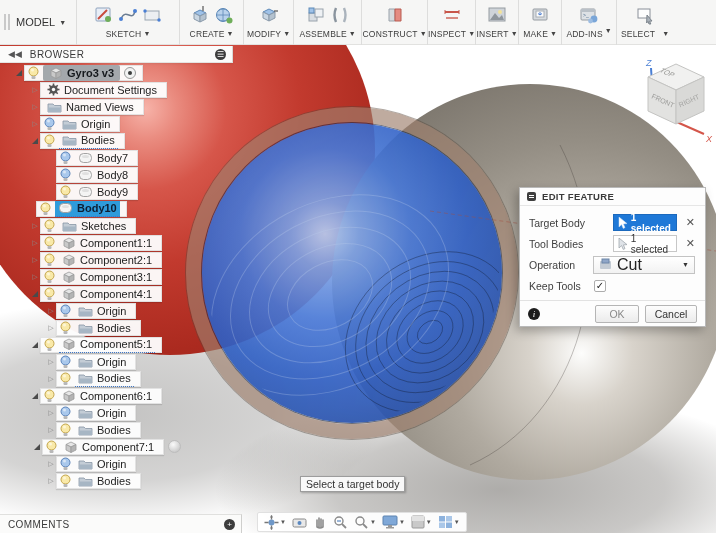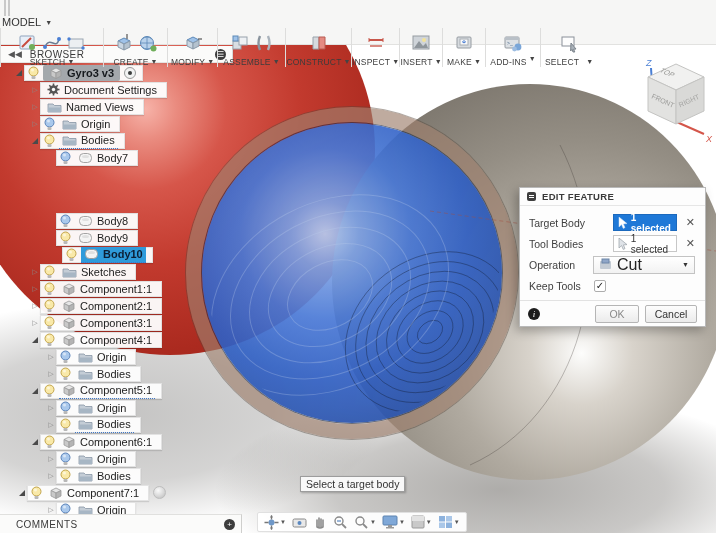--- a/index.html
+++ b/index.html
@@ -1,21 +1,21 @@
 <!DOCTYPE html>
 <html><head>
 <meta charset="utf-8">
 <style>
   * { margin:0; padding:0; box-sizing:border-box; }
   html,body { width:716px; height:533px; overflow:hidden; }
   body { font-family:"Liberation Sans", sans-serif; background:#fff; position:relative; }
   #stage { position:absolute; inset:0; width:716px; height:533px; background:#fff; overflow:hidden; }
 
   
-  .toolbar { position:absolute; left:0; top:0; width:716px; height:45px; background:#f6f6f5; border-bottom:1px solid #e2e2e0; display:flex; align-items:stretch; z-index:40;flex-direction:column; }
+  .toolbar { position:absolute; left:0; top:0; width:716px; height:45px; background:#f6f6f5; border-bottom:1px solid #e2e2e0; display:flex; align-items:stretch; z-index:40; }
   .grip { width:14px; display:flex; align-items:center; justify-content:center; color:#bbb; }
   .grip span { display:inline-block; width:2px; height:16px; background:#c9c9c9; margin:0 1px; }
   .model-btn { display:flex; align-items:center; gap:4px; padding:0 10px 0 2px; font-size:11px; color:#333; cursor:default; }
   .caret { font-size:7px; color:#444; }
   .tgroups { display:flex; height:45px; }
   .tgroup { border-left:1px solid #dddddc; display:flex; flex-direction:column; align-items:center; justify-content:flex-start; padding-top:3px; }
   .ticons { display:flex; align-items:center; justify-content:center; gap:4px; height:24px; }
   .ticons svg { display:block; }
   .tlabel { font-size:8.5px; color:#3c3c3c; letter-spacing:.2px; margin-top:2px; white-space:nowrap; }
 
@@ -100,21 +100,21 @@
       line-height:12px; text-align:center; flex:none; }
   .dlg-footer .spacer { flex:1; }
   .btn { height:18px; border:1px solid #b5b5b5; background:linear-gradient(#fdfdfd,#ebebeb); border-radius:2px;
       font-size:10.5px; color:#4a4a4a; display:flex; align-items:center; justify-content:center; }
   .btn.ok { width:44px; color:#8a8a8a; }
   .btn.cancel { width:52px; color:#333; }
 
   
   .comments { position:absolute; left:0; top:514px; width:242px; height:19px; background:#fbfbfa; border-top:1px solid #e0e0de; border-right:1px solid #cfcfcd;
       display:flex; align-items:center; z-index:35; }
-  .comments .ctitle { font-size:10px; color:#3a3a3a; letter-spacing:.4px; margin-left:16px; flex:1; }
+  .comments .ctitle { font-size:10px; color:#3a3a3a; letter-spacing:.4px; margin-left:8px; flex:1; }
 </style>
 </head>
 <body>
 
 <div id="stage">
 
   <div class="viewport">
     <div class="vp-abs shadow1"></div>
     <div class="vp-abs shadow2"></div>
     <div class="vp-abs sphere-red"></div>
@@ -566,21 +566,21 @@
             <span class="node-ico">
               <svg width="15" height="12">
                 <rect x="1.5" y="1.5" width="12" height="9" rx="4" fill="#f4f4f4" stroke="#9a9a9a" stroke-width=".9"></rect>
                 <ellipse cx="7.5" cy="4.5" rx="3.5" ry="1.6" fill="#e0e0e0"></ellipse>
               </svg>
             </span>
             <span class="tlabel2">Body7</span>
           </span>
         </span>
       </div>
-      <div class="trow" style="padding-left: 46px; margin-top: 46px;">
+      <div class="trow" style="padding-left: 46px;">
         <span class="arrow-slot"></span>
         <span class="chip">
           <span class="node-ico bulb">
             <svg width="11" height="14">
               <circle cx="5.5" cy="5.5" r="4.5" fill="#a9c8ec" stroke="#5a82b8"></circle>
               <circle cx="4.5" cy="4" r="1.5" fill="#d8e6f6"></circle>
               <rect x="3.5" y="10" width="4" height="3" rx="1" fill="#b8b8b8"></rect>
             </svg>
           </span>
           <span class="lblwrap">
@@ -608,21 +608,21 @@
             <span class="node-ico">
               <svg width="15" height="12">
                 <rect x="1.5" y="1.5" width="12" height="9" rx="4" fill="#f4f4f4" stroke="#9a9a9a" stroke-width=".9"></rect>
                 <ellipse cx="7.5" cy="4.5" rx="3.5" ry="1.6" fill="#e0e0e0"></ellipse>
               </svg>
             </span>
             <span class="tlabel2">Body9</span>
           </span>
         </span>
       </div>
-      <div class="trow" style="padding-left: 52px;">
+      <div class="trow" style="padding-left: 26px;">
         <span class="arrow-slot"></span>
         <span class="chip">
           <span class="node-ico bulb">
             <svg width="11" height="14">
               <circle cx="5.5" cy="5.5" r="4.5" fill="#f9e9a8" stroke="#c2a44c"></circle>
               <circle cx="4.5" cy="4" r="1.5" fill="#fdf6d8"></circle>
               <rect x="3.5" y="10" width="4" height="3" rx="1" fill="#b8b8b8"></rect>
             </svg>
           </span>
           <span class="lblwrap dotted selected">
@@ -934,21 +934,21 @@
             <span class="node-ico">
               <svg width="15" height="12">
                 <path d="M1 3 h5 l1.5 1.5 H14 V11 H1 Z" fill="#c4cdd6" stroke="#8896a4" stroke-width=".8"></path>
                 <rect x="1" y="6.5" width="13" height="4.5" fill="#a7b6c4"></rect>
               </svg>
             </span>
             <span class="tlabel2">Bodies</span>
           </span>
         </span>
       </div>
-      <div class="trow" style="padding-left: 17px;">
+      <div class="trow" style="padding-left: 32px;">
         <span class="arrow-slot">
           <span class="tri-exp"></span>
         </span>
         <span class="chip">
           <span class="node-ico bulb">
             <svg width="11" height="14">
               <circle cx="5.5" cy="5.5" r="4.5" fill="#f9e9a8" stroke="#c2a44c"></circle>
               <circle cx="4.5" cy="4" r="1.5" fill="#fdf6d8"></circle>
               <rect x="3.5" y="10" width="4" height="3" rx="1" fill="#b8b8b8"></rect>
             </svg>

